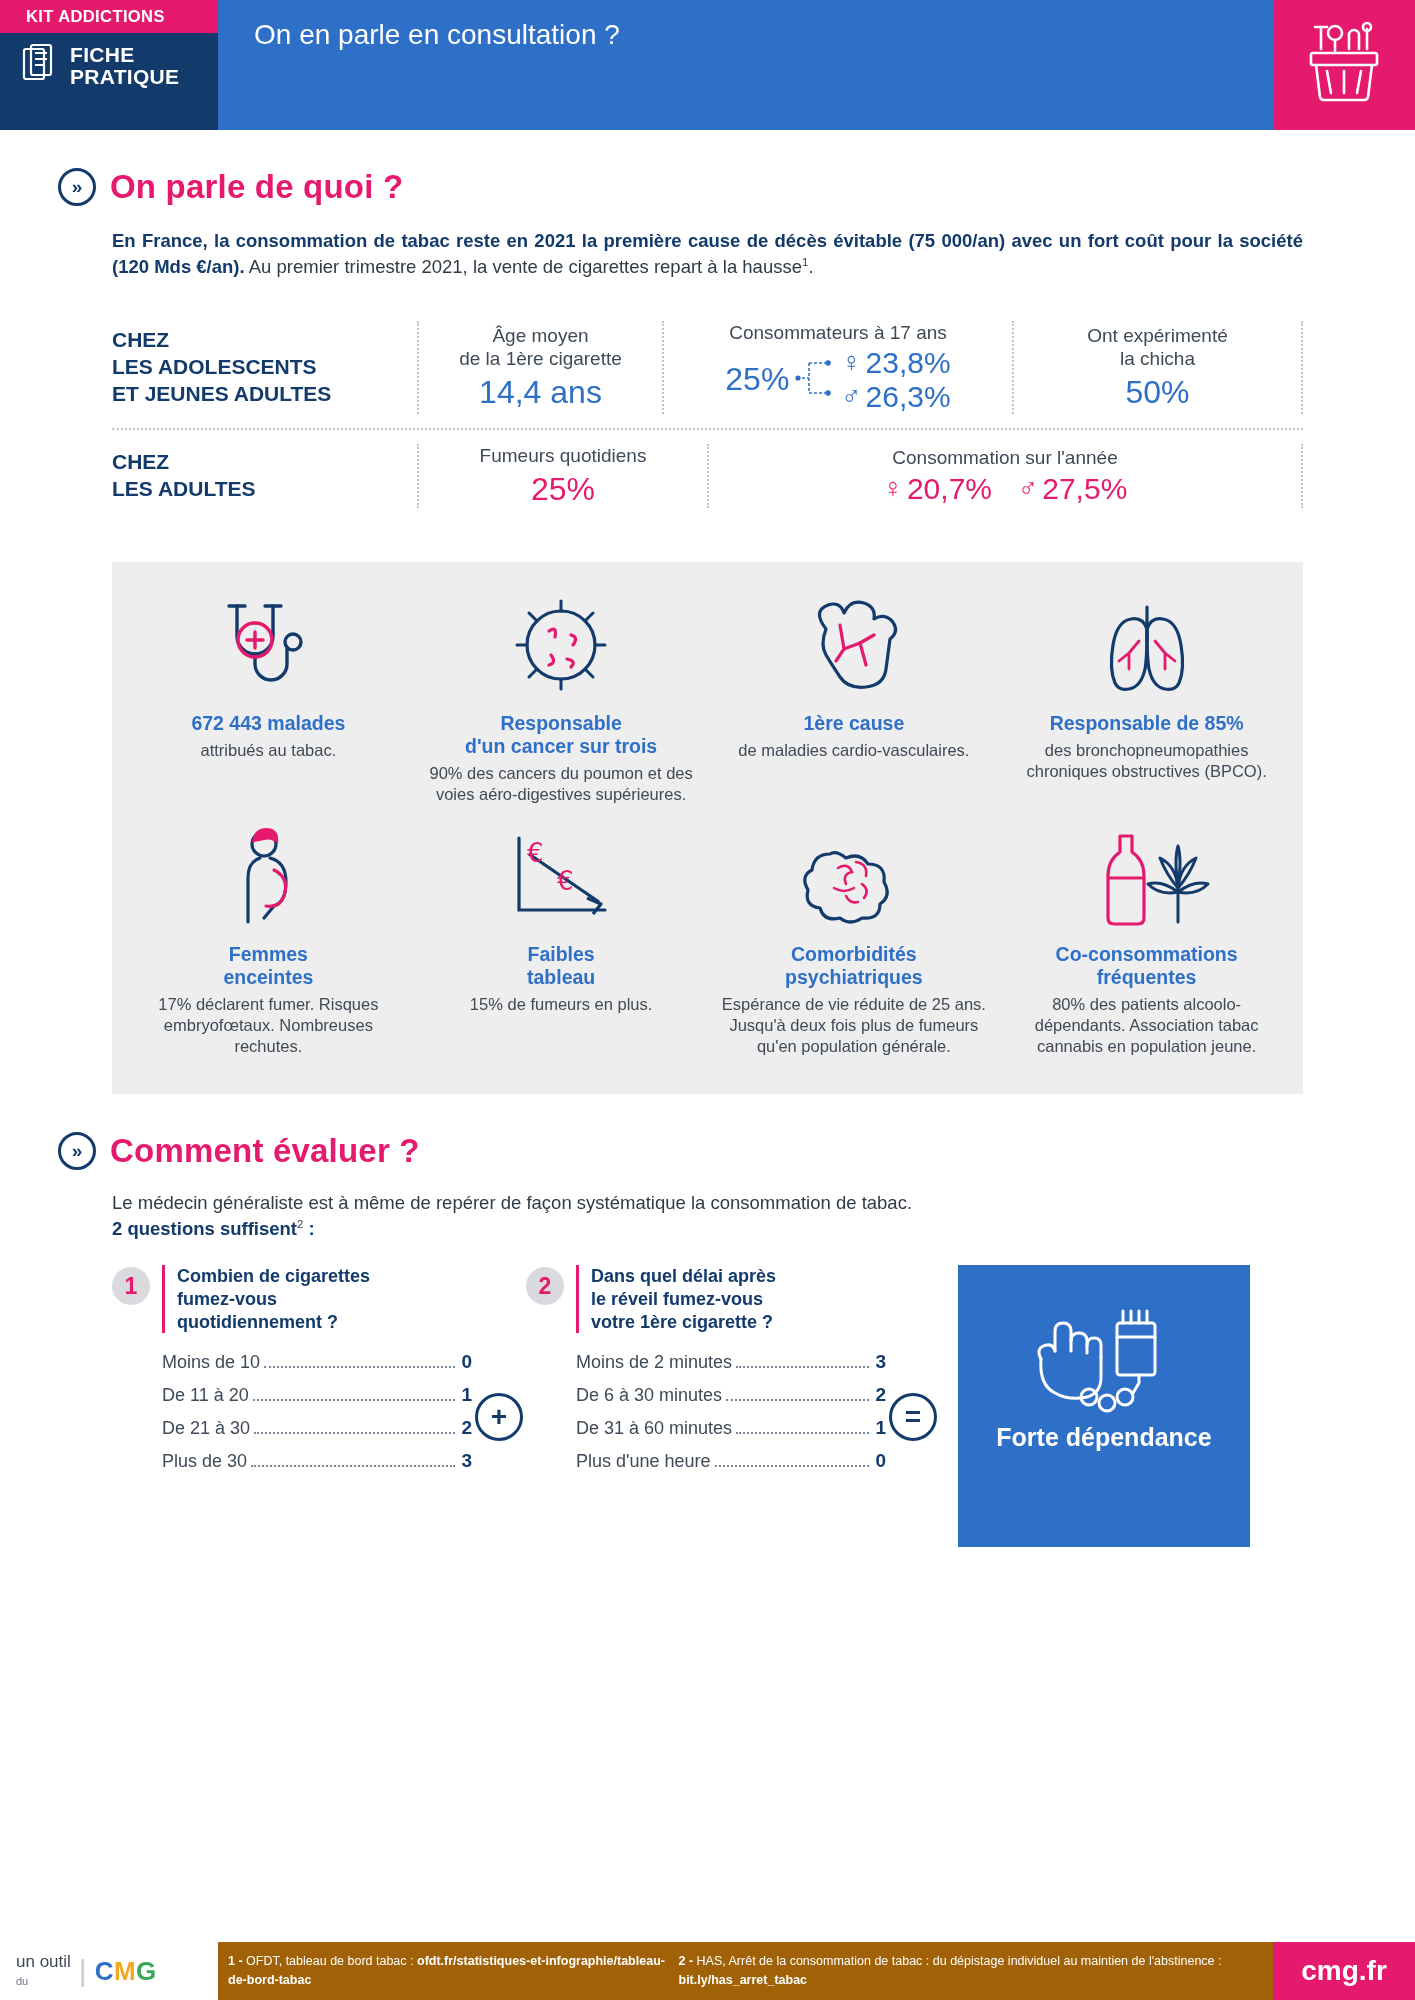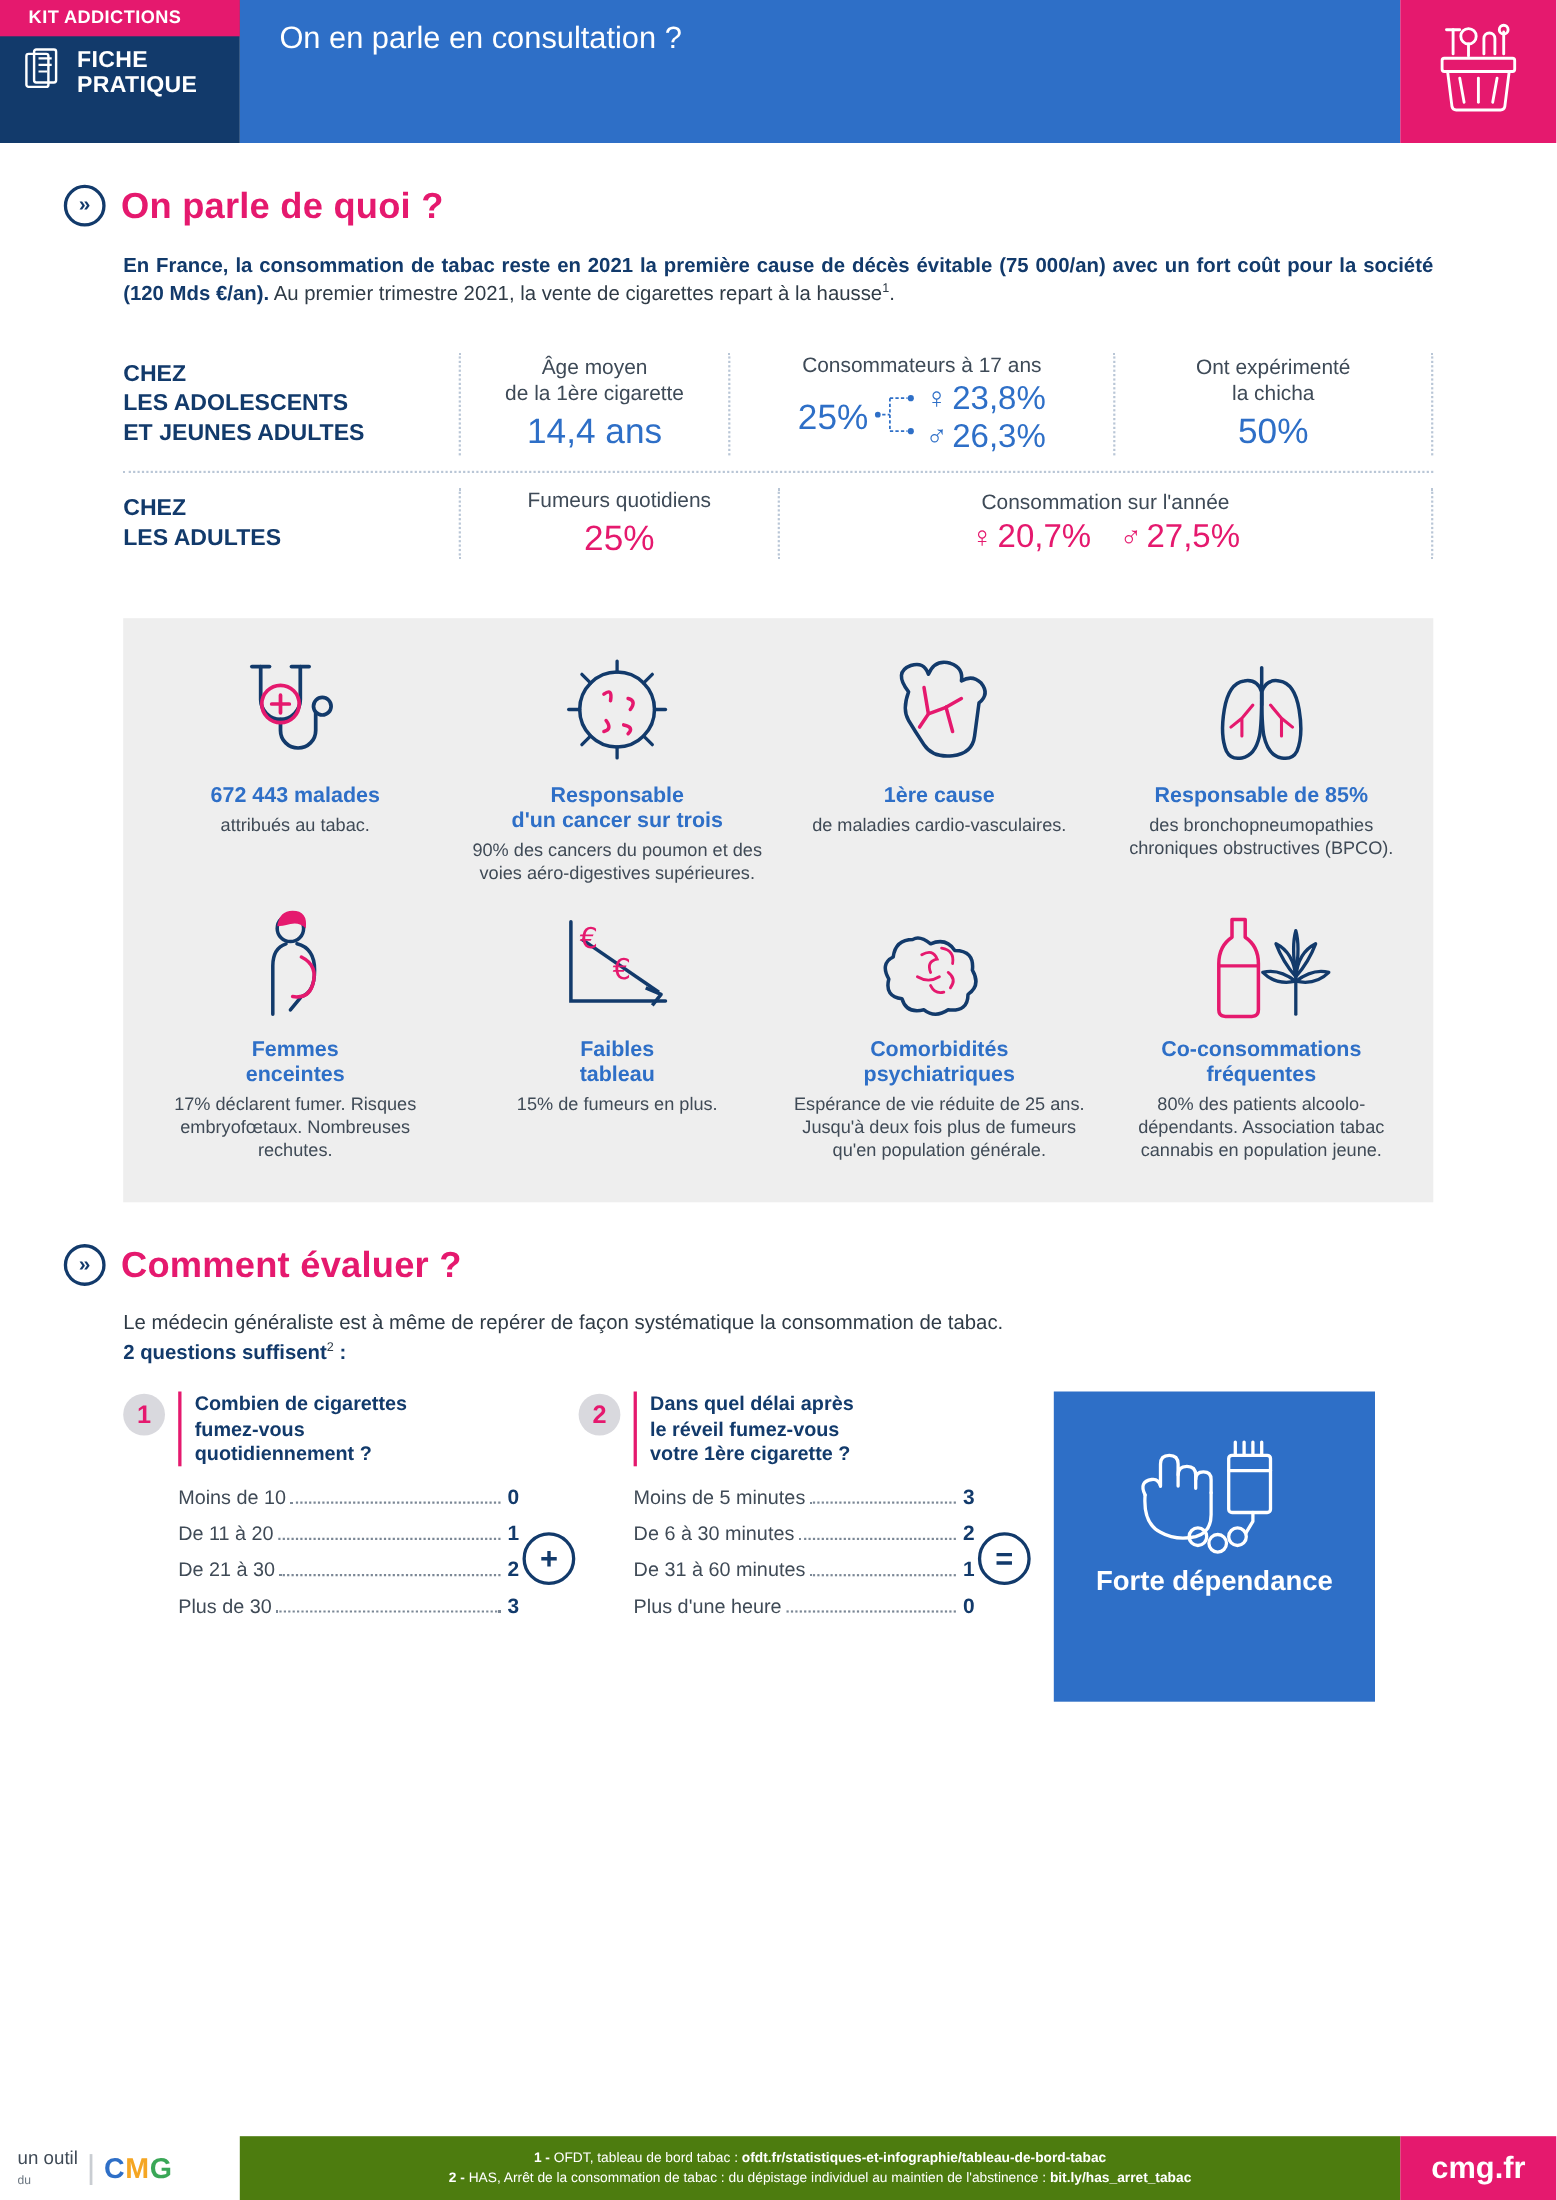--- a/index.html
+++ b/index.html
@@ -271,24 +271,24 @@
     padding-left: 16px;
   }
   .f-outil { font-size: 17px; color: #3f4a56; line-height: 1.05; }
   .f-outil small { font-size: 11px; color: #6b7680; }
   .cmg-logo { font-size: 26px; font-weight: bold; letter-spacing: .5px; }
   .cmg-logo .c { color: #2e6fc7; }
   .cmg-logo .m { color: #f5a623; }
   .cmg-logo .g { color: #3aa757; }
   .f-mid {
     flex: 1 1 auto;
-    background: #4d7c0f;
+    background: #a16207;
     color: #ffffff;
     font-size: 12.5px;
-    display: flex; flex-direction: column;
+    display: flex; flex-direction: row;
     align-items: center; justify-content: center;
     line-height: 1.5;
     font-weight: 300;
     padding: 0 10px;
   }
   .f-mid b { font-weight: bold; }
   .f-right {
     width: 142px; flex: 0 0 142px;
     background: #e5196e;
     color: #ffffff;
@@ -641,21 +641,21 @@
     <div class="qhead">
       <span class="qnum">2</span>
       <span class="qtitle">
         <span>Dans quel délai après</span><br>
         <span>le réveil fumez-vous</span><br>
         <span>votre 1ère cigarette ?</span>
       </span>
     </div>
     <div class="ans">
       <div class="ansrow">
-        <span>Moins de 5 minutes</span>
+        <span>Moins de 2 minutes</span>
         <span class="dots"></span>
         <span class="pts">3</span>
       </div>
       <div class="ansrow">
         <span>De 6 à 30 minutes</span>
         <span class="dots"></span>
         <span class="pts">2</span>
       </div>
       <div class="ansrow">
         <span>De 31 à 60 minutes</span>

